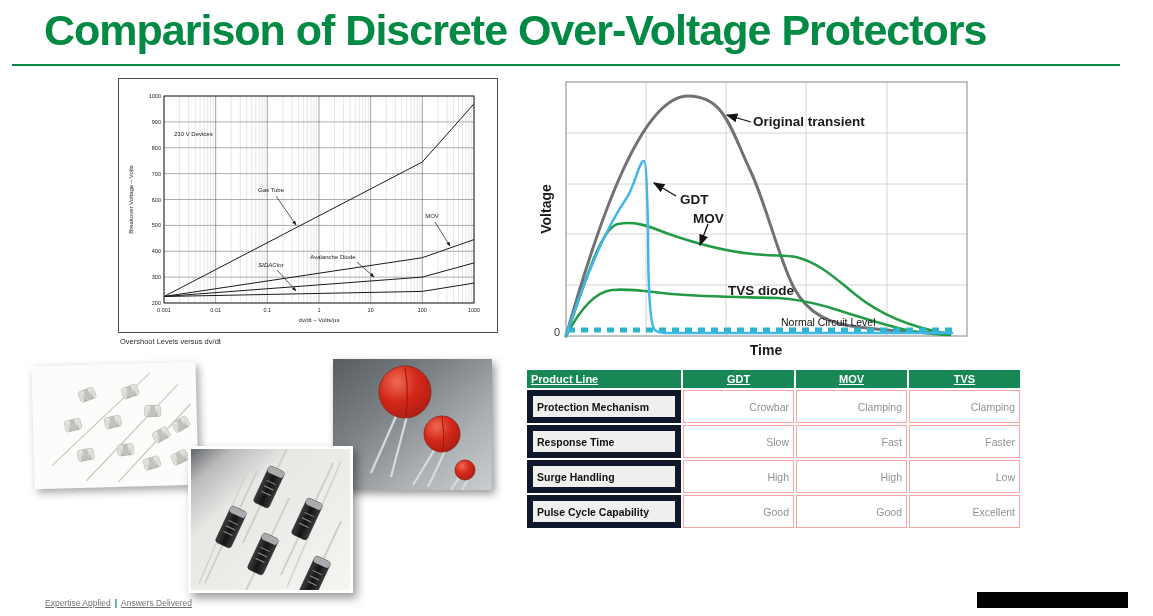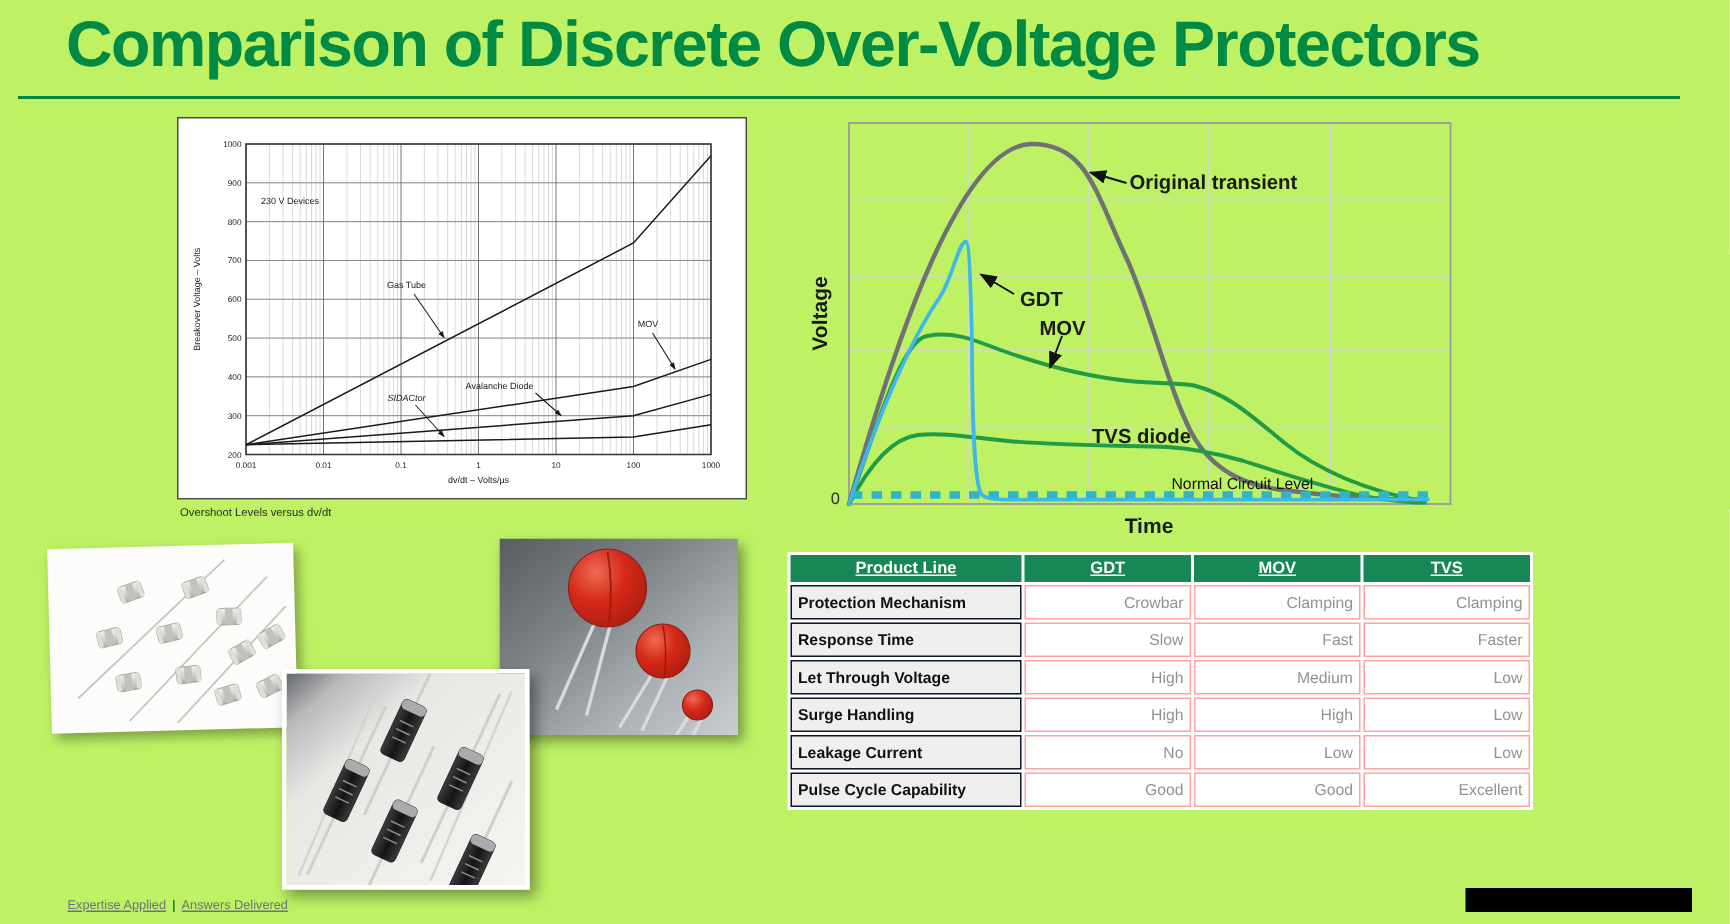--- a/index.html
+++ b/index.html
@@ -1,16 +1,16 @@
 <!DOCTYPE html>
 <html><head>
 <meta charset="utf-8">
 <style>
   html,body{margin:0;padding:0;background:#e9e9e9;}
-  .slide{position:relative;width:1153px;height:616px;background:#bef264;overflow:hidden;
+  .slide{position:relative;width:1153px;height:616px;background:#ffffff;overflow:hidden;
          font-family:"Liberation Sans",sans-serif;margin:0 auto;}
   
   .title{position:absolute;left:44px;top:6px;margin:0;font-size:43px;font-weight:bold;
          letter-spacing:-1px;color:#008A43;white-space:nowrap;}
   .title-rule{position:absolute;left:12px;top:64px;width:1108px;height:2px;background:#008A43;}
   
   .overshoot{position:absolute;left:118px;top:78px;width:380px;height:255px;margin:0;
              background:#fff;border:1px solid #4a4a4a;box-sizing:border-box;}
   .overshoot svg{display:block;}
   .overshoot-caption{position:absolute;left:120px;top:337px;font-size:7.5px;color:#2b2b2b;}
@@ -27,24 +27,24 @@
              box-shadow:3px 4px 8px rgba(0,0,0,.35);transform:rotate(-1.5deg);z-index:1;}
   .mov-photo{left:333px;top:359px;width:159px;height:131px;
              box-shadow:3px 4px 8px rgba(0,0,0,.4);z-index:1;}
   .tvs-photo{left:188px;top:446px;width:165px;height:147px;box-sizing:border-box;
              border:3px solid #ffffff;box-shadow:4px 5px 9px rgba(0,0,0,.4);z-index:2;}
   
   .cmp-table{position:absolute;left:525px;top:368px;border-collapse:separate;border-spacing:2px;
              background:#fff;}
   .cmp-table th{background:#188756;color:#fff;font-size:11px;font-weight:bold;
                 text-decoration:underline;height:18px;padding:0 4px;}
-  .cmp-table th.col-product{width:146px;text-align:center;}
+  .cmp-table th.col-product{width:146px;text-align:left;}
   .cmp-table th.col-val{width:103px;text-align:center;}
   .cmp-table td{height:21px;font-size:10.5px;padding:0 4px;}
-  .cmp-table td.rowlabel{background:#efefee;border:1px solid #0f172a;font-weight:bold;color:#111;}
+  .cmp-table td.rowlabel{background:#efefee;border:6px solid #0f172a;font-weight:bold;color:#111;}
   .cmp-table td.val{background:#fff;border:1px solid #fca5a5;color:#8f9194;text-align:right;}
   
   .logo-row{position:absolute;left:44px;top:563px;display:flex;align-items:center;}
   .logo-mark{width:31px;height:31px;}
   .brand{font-size:27px;font-weight:bold;color:#008A43;letter-spacing:-0.5px;
          transform:scaleX(.62);transform-origin:left center;margin-left:6px;white-space:nowrap;}
   .brand sup{font-size:11px;vertical-align:super;}
   .tagline{position:absolute;left:45px;top:598px;font-size:8.5px;color:#6e7276;white-space:nowrap;text-decoration:underline;}
   .tagline .sep{color:#008A43;margin:0 4px;font-weight:bold;}
   .redact-bar{position:absolute;left:977px;top:592px;width:151px;height:16px;background:#000;}
@@ -333,35 +333,23 @@
           <td class="val">Clamping</td>
           <td class="val">Clamping</td>
         </tr>
         <tr>
           <td class="rowlabel">Response Time</td>
           <td class="val">Slow</td>
           <td class="val">Fast</td>
           <td class="val">Faster</td>
         </tr>
         <tr>
-          <td class="rowlabel">Let Through Voltage</td>
-          <td class="val">High</td>
-          <td class="val">Medium</td>
-          <td class="val">Low</td>
-        </tr>
-        <tr>
           <td class="rowlabel">Surge Handling</td>
           <td class="val">High</td>
           <td class="val">High</td>
-          <td class="val">Low</td>
-        </tr>
-        <tr>
-          <td class="rowlabel">Leakage Current</td>
-          <td class="val">No</td>
-          <td class="val">Low</td>
           <td class="val">Low</td>
         </tr>
         <tr>
           <td class="rowlabel">Pulse Cycle Capability</td>
           <td class="val">Good</td>
           <td class="val">Good</td>
           <td class="val">Excellent</td>
         </tr>
       </tbody>
   </table>

